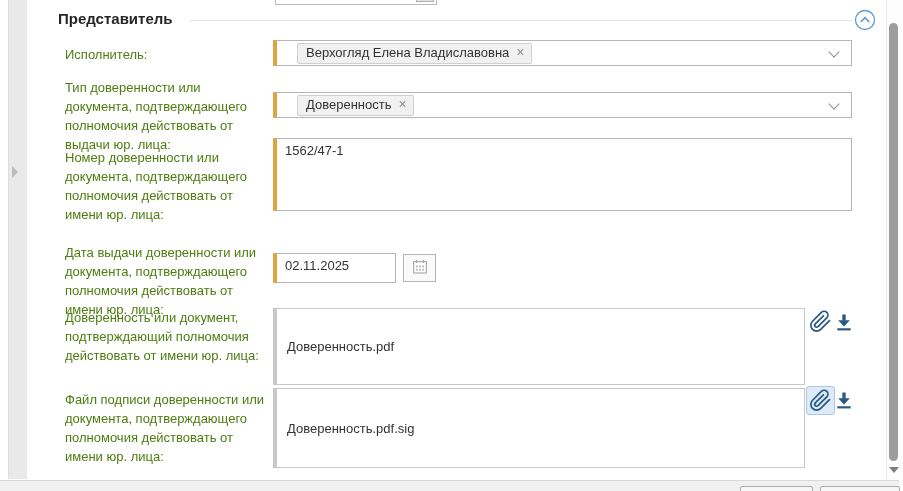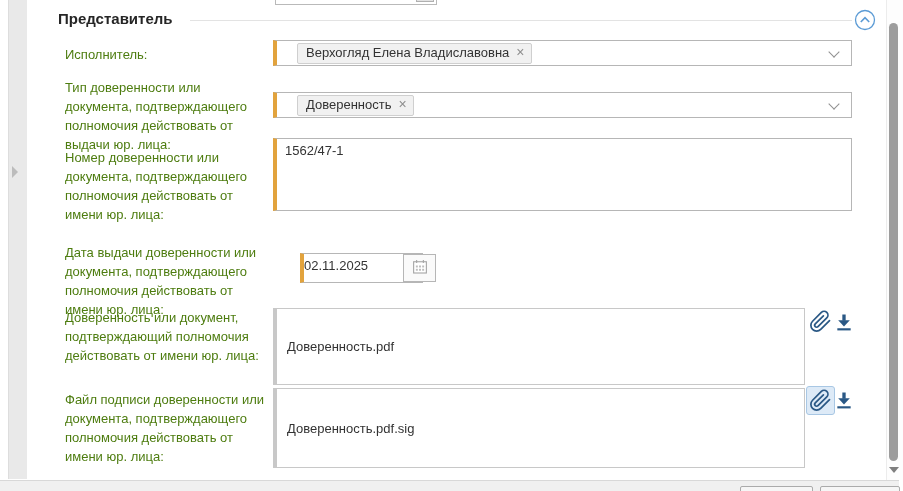--- a/index.html
+++ b/index.html
@@ -32,21 +32,21 @@
     border-left:4px solid var(--accent,#e2a33d); box-sizing:border-box; }
   .wide { width:579px; }
   .dropdown { height:26px; cursor:pointer; }
   .tag { display:inline-flex; align-items:flex-start; margin:2px 0 0 20px; padding:1px 6px 2px 8px;
     background:#f1f1f1; border:1px solid #cfcfcf; border-radius:2px; font-size:13px; color:#333; height:16px; }
   .tag-close { margin-left:7px; color:#8d8d8d; font-size:14px; line-height:1; cursor:pointer; }
   .caret { position:absolute; right:13px; top:7px; width:7px; height:7px;
     border-right:1.5px solid #909090; border-bottom:1.5px solid #909090; transform:rotate(45deg); }
 
   .textarea-field { top:138px; height:73px; font-size:13px; padding:4px 8px; cursor:text; }
-  .date-field { top:253px; width:123px; height:30px; font-size:13px; line-height:24px; cursor:text;margin-left:27px; }
+  .date-field { top:253px; width:123px; height:30px; font-size:13px; line-height:24px; padding-left:8px; cursor:text; }
   .calendar-btn { position:absolute; left:403px; top:254px; width:33px; height:28px;
     background:#fafafa; border:1px solid #b6b6b6; box-sizing:border-box;
     display:flex; align-items:center; justify-content:center; cursor:pointer; padding:0; }
 
   .file-field { width:532px; border-color:#c8c8c8; font-size:13px;
     display:flex; align-items:center; padding-left:10px; }
   .file-poa { top:308px; height:77px;text-align:center; }
   .file-sig { top:388px; height:80px;align-items:center; }
 
   .icon-btn { position:absolute; background:transparent; border:none; padding:0; cursor:pointer; line-height:0; }

